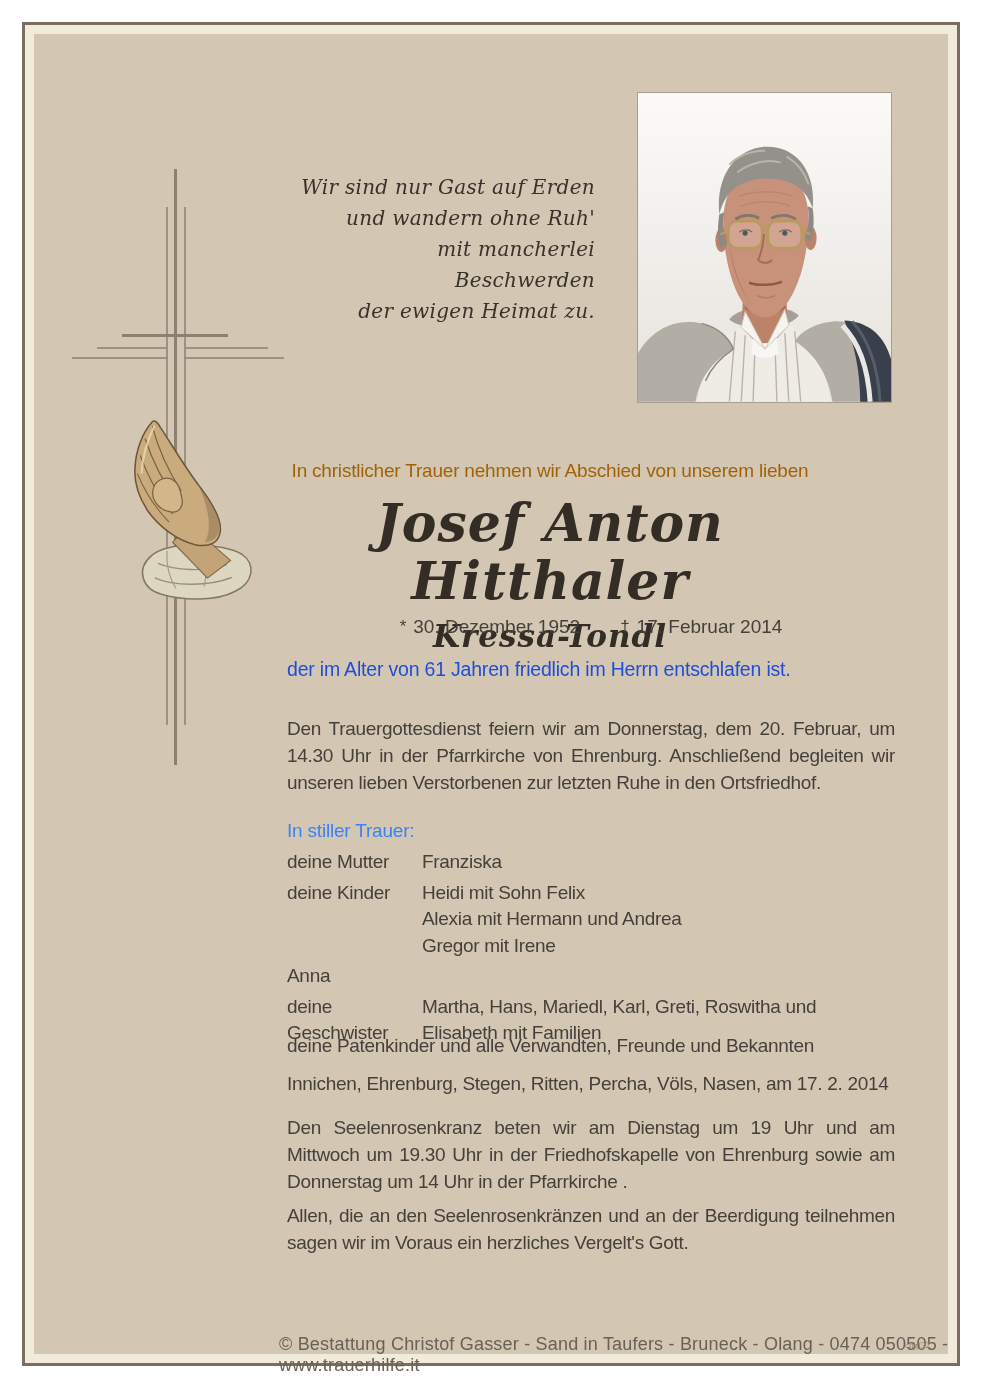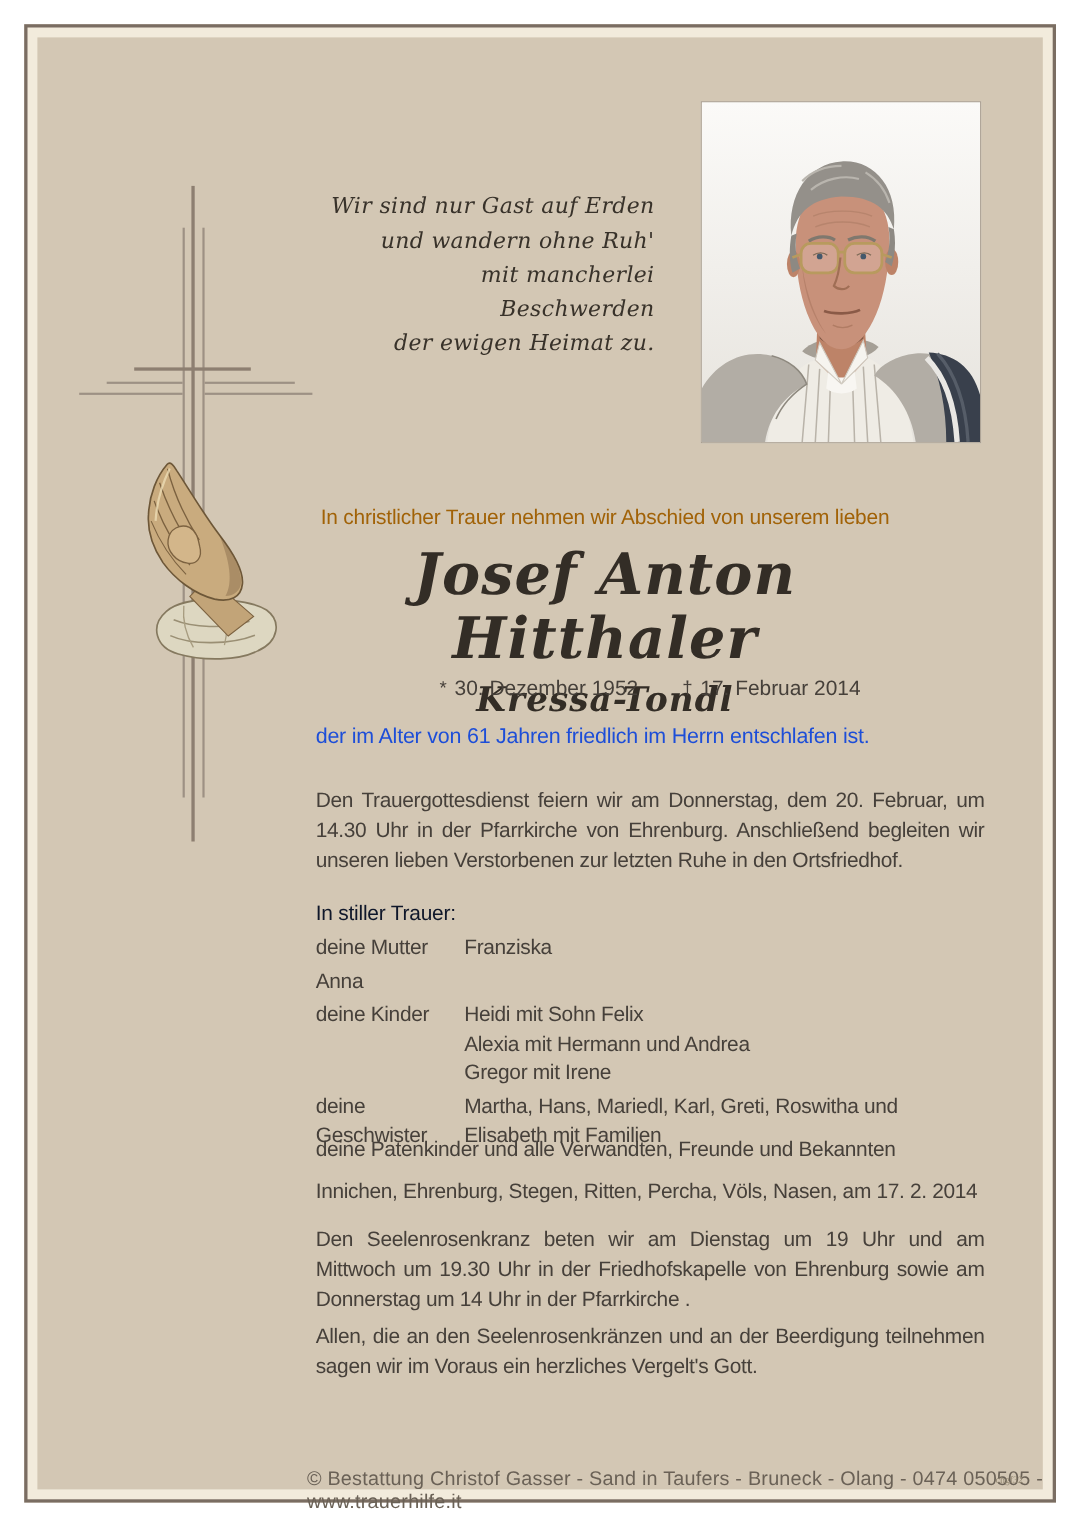--- a/index.html
+++ b/index.html
@@ -56,21 +56,21 @@
     position:absolute;left:287px;top:658px;width:608px;text-align:left;
     font-size:19.5px;letter-spacing:-0.2px;color:#1d4ed8;
   }
   
   .para{
     position:absolute;left:287px;width:608px;
     font-size:19px;line-height:27px;letter-spacing:-0.3px;
     text-align:justify;color:#46403a;
   }
   .plain{text-align:left;}
-  .mourn-head{position:absolute;left:287px;top:820px;font-size:19px;letter-spacing:-0.2px;color:#0f172a;}
+  .mourn-head{position:absolute;left:287px;top:820px;font-size:19px;letter-spacing:-0.2px;color:#3b82f6;}
   .mourners{position:absolute;left:287px;top:849px;width:608px;font-size:19px;letter-spacing:-0.3px;color:#46403a;}
   .mrow{display:grid;grid-template-columns:135px 1fr;margin-bottom:4px;}
   .mrow .lines div{line-height:26.5px;}
   .mrow .lbl{line-height:26.5px;}
   
   .footer{
     position:absolute;left:279px;top:1334px;
     font-family:Liberation Sans, sans-serif;
     font-size:18px;letter-spacing:.2px;color:#6a6156;
   }
@@ -213,32 +213,32 @@
 
 <div class="mourn-head">In stiller Trauer:</div>
 <div class="mourners">
   <div class="mrow">
     <div class="lbl">deine Mutter</div>
     <div class="lines">
         <div>Franziska</div>
       </div>
   </div>
   <div class="mrow">
-    <div class="lbl">Anna</div>
-    <div class="lines"></div>
-  </div>
-  <div class="mrow">
     <div class="lbl">deine Kinder</div>
     <div class="lines">
       <div>Heidi mit Sohn Felix</div>
       <div>Alexia mit Hermann und Andrea</div>
       <div>Gregor mit Irene</div>
     </div>
   </div>
   <div class="mrow">
+    <div class="lbl">Anna</div>
+    <div class="lines"></div>
+  </div>
+  <div class="mrow">
     <div class="lbl">deine Geschwister</div>
     <div class="lines">
       <div>Martha, Hans, Mariedl, Karl, Greti, Roswitha und</div>
       <div>Elisabeth mit Familien</div>
     </div>
   </div>
 </div>
 
 <div class="para plain" style="top:1032px;">deine Patenkinder und alle Verwandten, Freunde und Bekannten</div>
 <div class="para plain" style="top:1070px;">Innichen, Ehrenburg, Stegen, Ritten, Percha, Völs, Nasen, am 17. 2. 2014</div>

